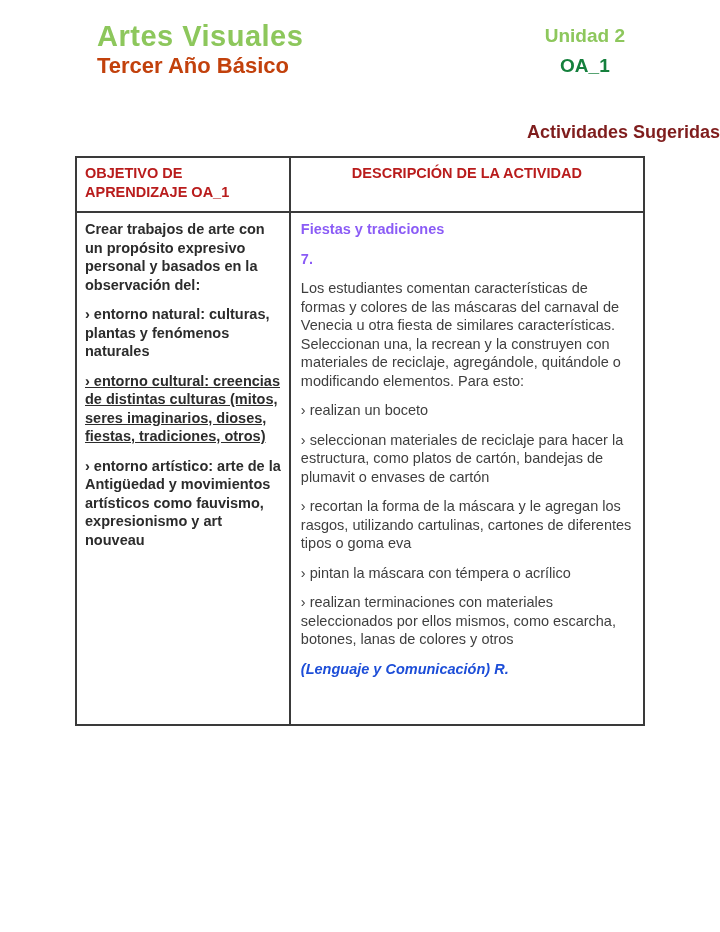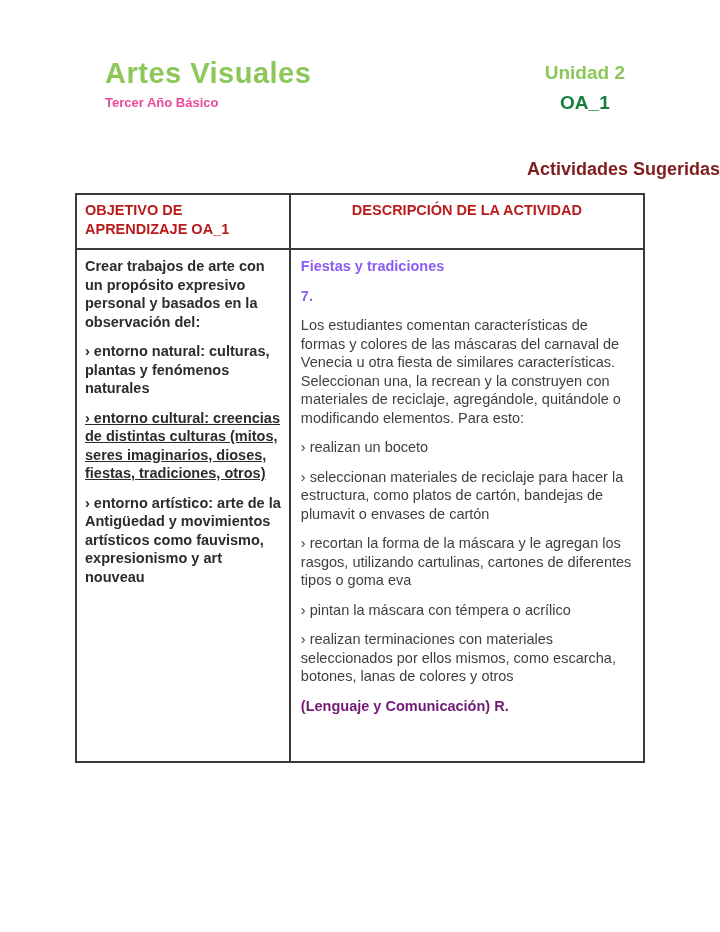--- a/index.html
+++ b/index.html
@@ -12,34 +12,33 @@
     position: relative;
     overflow: hidden;
   }
   .page { width: 720px; height: 932px; background: #ffffff; }
 
   
   .doc-header {
     display: flex;
     justify-content: space-between;
     align-items: flex-start;
-    padding: 56px 95px 0 97px;
-    margin-left: 8px;
+    padding: 19px 95px 0 97px;
   }
   .course-title {
     font-size: 29px;
     font-weight: bold;
     color: #8dc75c;
     line-height: 34px;
     letter-spacing: 0.5px;
   }
   .grade-subtitle {
-    font-size: 13px;
+    font-size: 22px;
     font-weight: bold;
-    color: #ec4899;
+    color: #c2410c;
     line-height: 26px;
   }
   .header-right { text-align: center; }
   .unit-label {
     font-size: 19px;
     font-weight: bold;
     color: #8dc75c;
     line-height: 34px;
   }
   .oa-label {
@@ -89,21 +88,22 @@
     padding: 7px 10px 46px 10px;
     color: #3f3f3f;
   }
   .objective-cell p { margin-bottom: 11px; }
   .activity-cell p { margin-bottom: 11px; }
   .objective-cell p:last-child, .activity-cell p:last-child { margin-bottom: 0; }
   p.underlined { text-decoration: underline; }
   p.bold { font-weight: bold; color: #8b5cf6; }
   p.footer-green {
     font-weight: bold;
-    color: #701a75;
+    color: #1d4ed8;
+    font-style: italic;
   }
 </style>
 </head>
 <body>
 
 <div class="page">
 
   <header class="doc-header">
     <div class="header-left">
       <div class="course-title">Artes Visuales</div>

